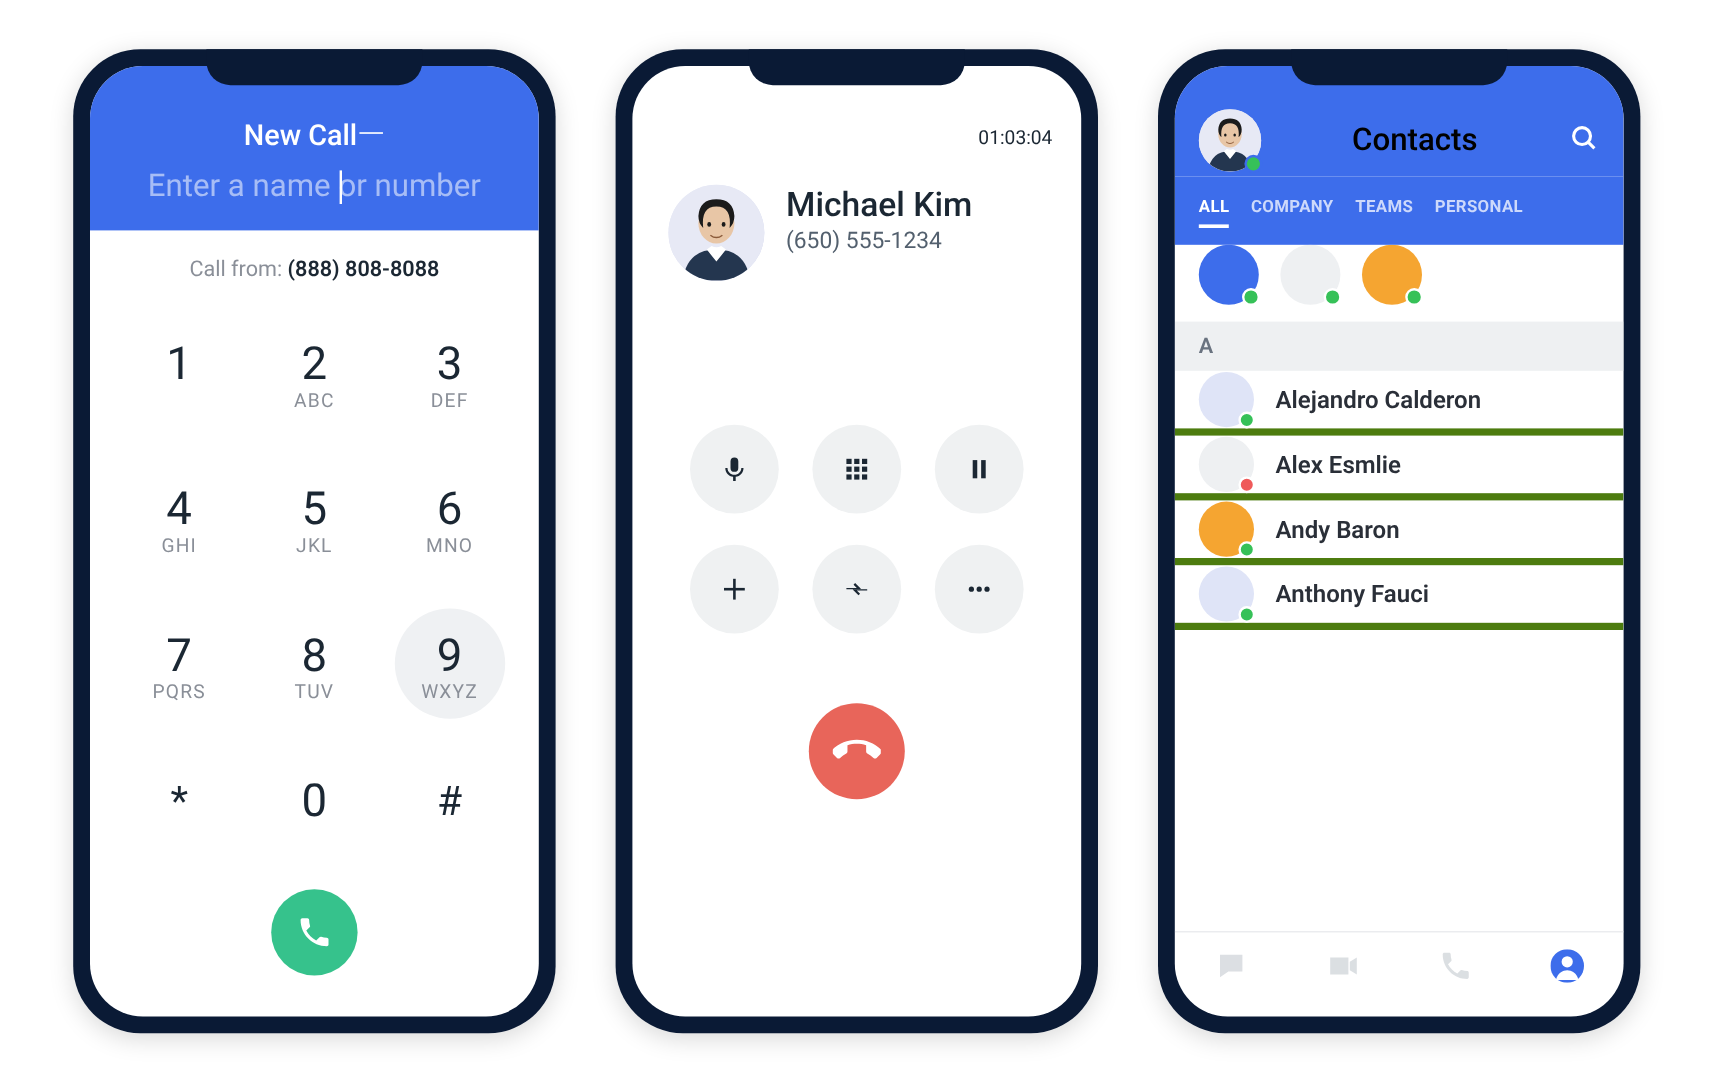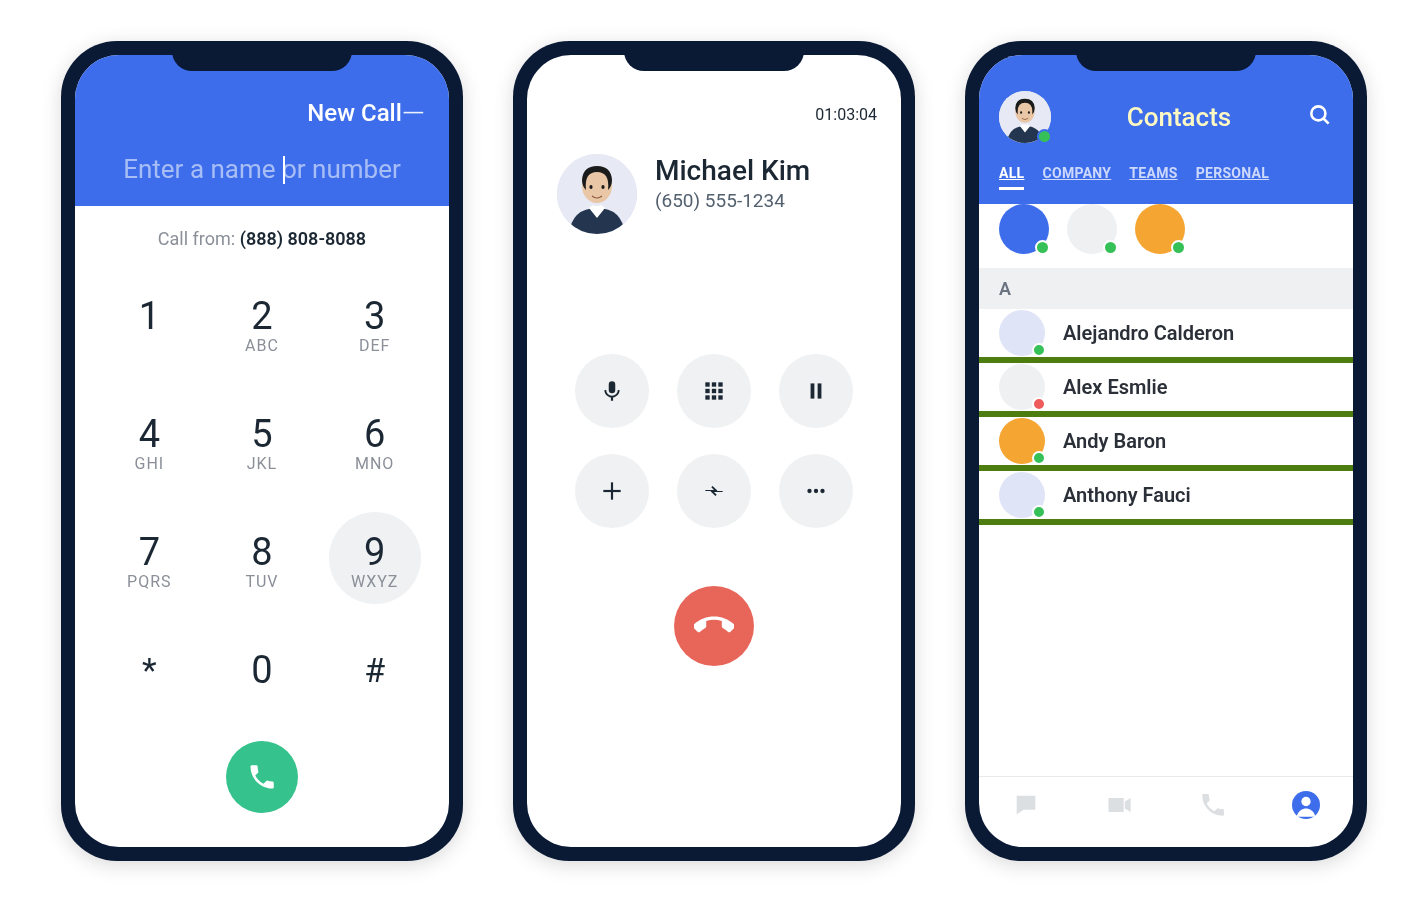--- a/index.html
+++ b/index.html
@@ -45,23 +45,23 @@
   }
 
   
   .p1-header {
     background: #3D6DEB;
     color: #fff;
     padding: 40px 24px 22px 24px;
   }
   .p1-header-row {
     display: flex;
-    justify-content: flex-end;
+    justify-content: center;
     align-items: center;
-    margin-bottom: 24px;
+    margin-bottom: 10px;
   }
   .p1-title { font-size: 24px; font-weight: 500; }
   .p1-min { font-size: 30px; opacity: 0.9; font-weight: 300; }
   .p1-input {
     font-size: 26px;
     color: rgba(255,255,255,0.55);
     position: relative;
     text-align: center;
   }
   .p1-input::after {
@@ -163,21 +163,21 @@
   .hangbtn {
     width: 80px; height: 80px; border-radius: 50%;
     background: #e8655a;
     display: flex; align-items: center; justify-content: center;
     cursor: pointer;
   }
 
   
   .p3-header {
     background: #3D6DEB;
-    color: #fef9c3;
+    color: #000000;
     padding: 36px 20px 4px 20px;
     display: flex;
     align-items: center;
     justify-content: space-between;
   }
   .avatar-sm {
     width: 52px; height: 52px; border-radius: 50%;
     background: #e7e9f5;
     position: relative;
     overflow: visible;
@@ -191,21 +191,21 @@
   .p3-title { font-size: 26px; font-weight: 500; }
   .p3-search { cursor: pointer; }
   .p3-tabs {
     background: #3D6DEB;
     display: flex;
     gap: 18px;
     padding: 18px 20px 14px 20px;
     font-size: 14px;
     font-weight: 700;
   }
-  .p3-tabs .tab { color: #cdd9fb; cursor: pointer; letter-spacing: 0.3px; text-decoration: underline; }
+  .p3-tabs .tab { color: #cdd9fb; cursor: pointer; letter-spacing: 0.3px; }
   .p3-tabs .tab.active { color: #fff; border-bottom: 3px solid #fff; padding-bottom: 6px; }
   .p3-body { flex: 1; overflow: auto; }
   .qc-title { padding: 14px 20px 8px 20px; font-size: 18px; font-weight: 600; color: #2a2f38; }
   .qc-row { display: flex; gap: 18px; padding: 0 20px 14px 20px; }
   .qc {
     width: 50px; height: 50px; border-radius: 50%;
     position: relative;
   }
   .qc .presence-dot { border-color: #fff; }
   .section-letter {

